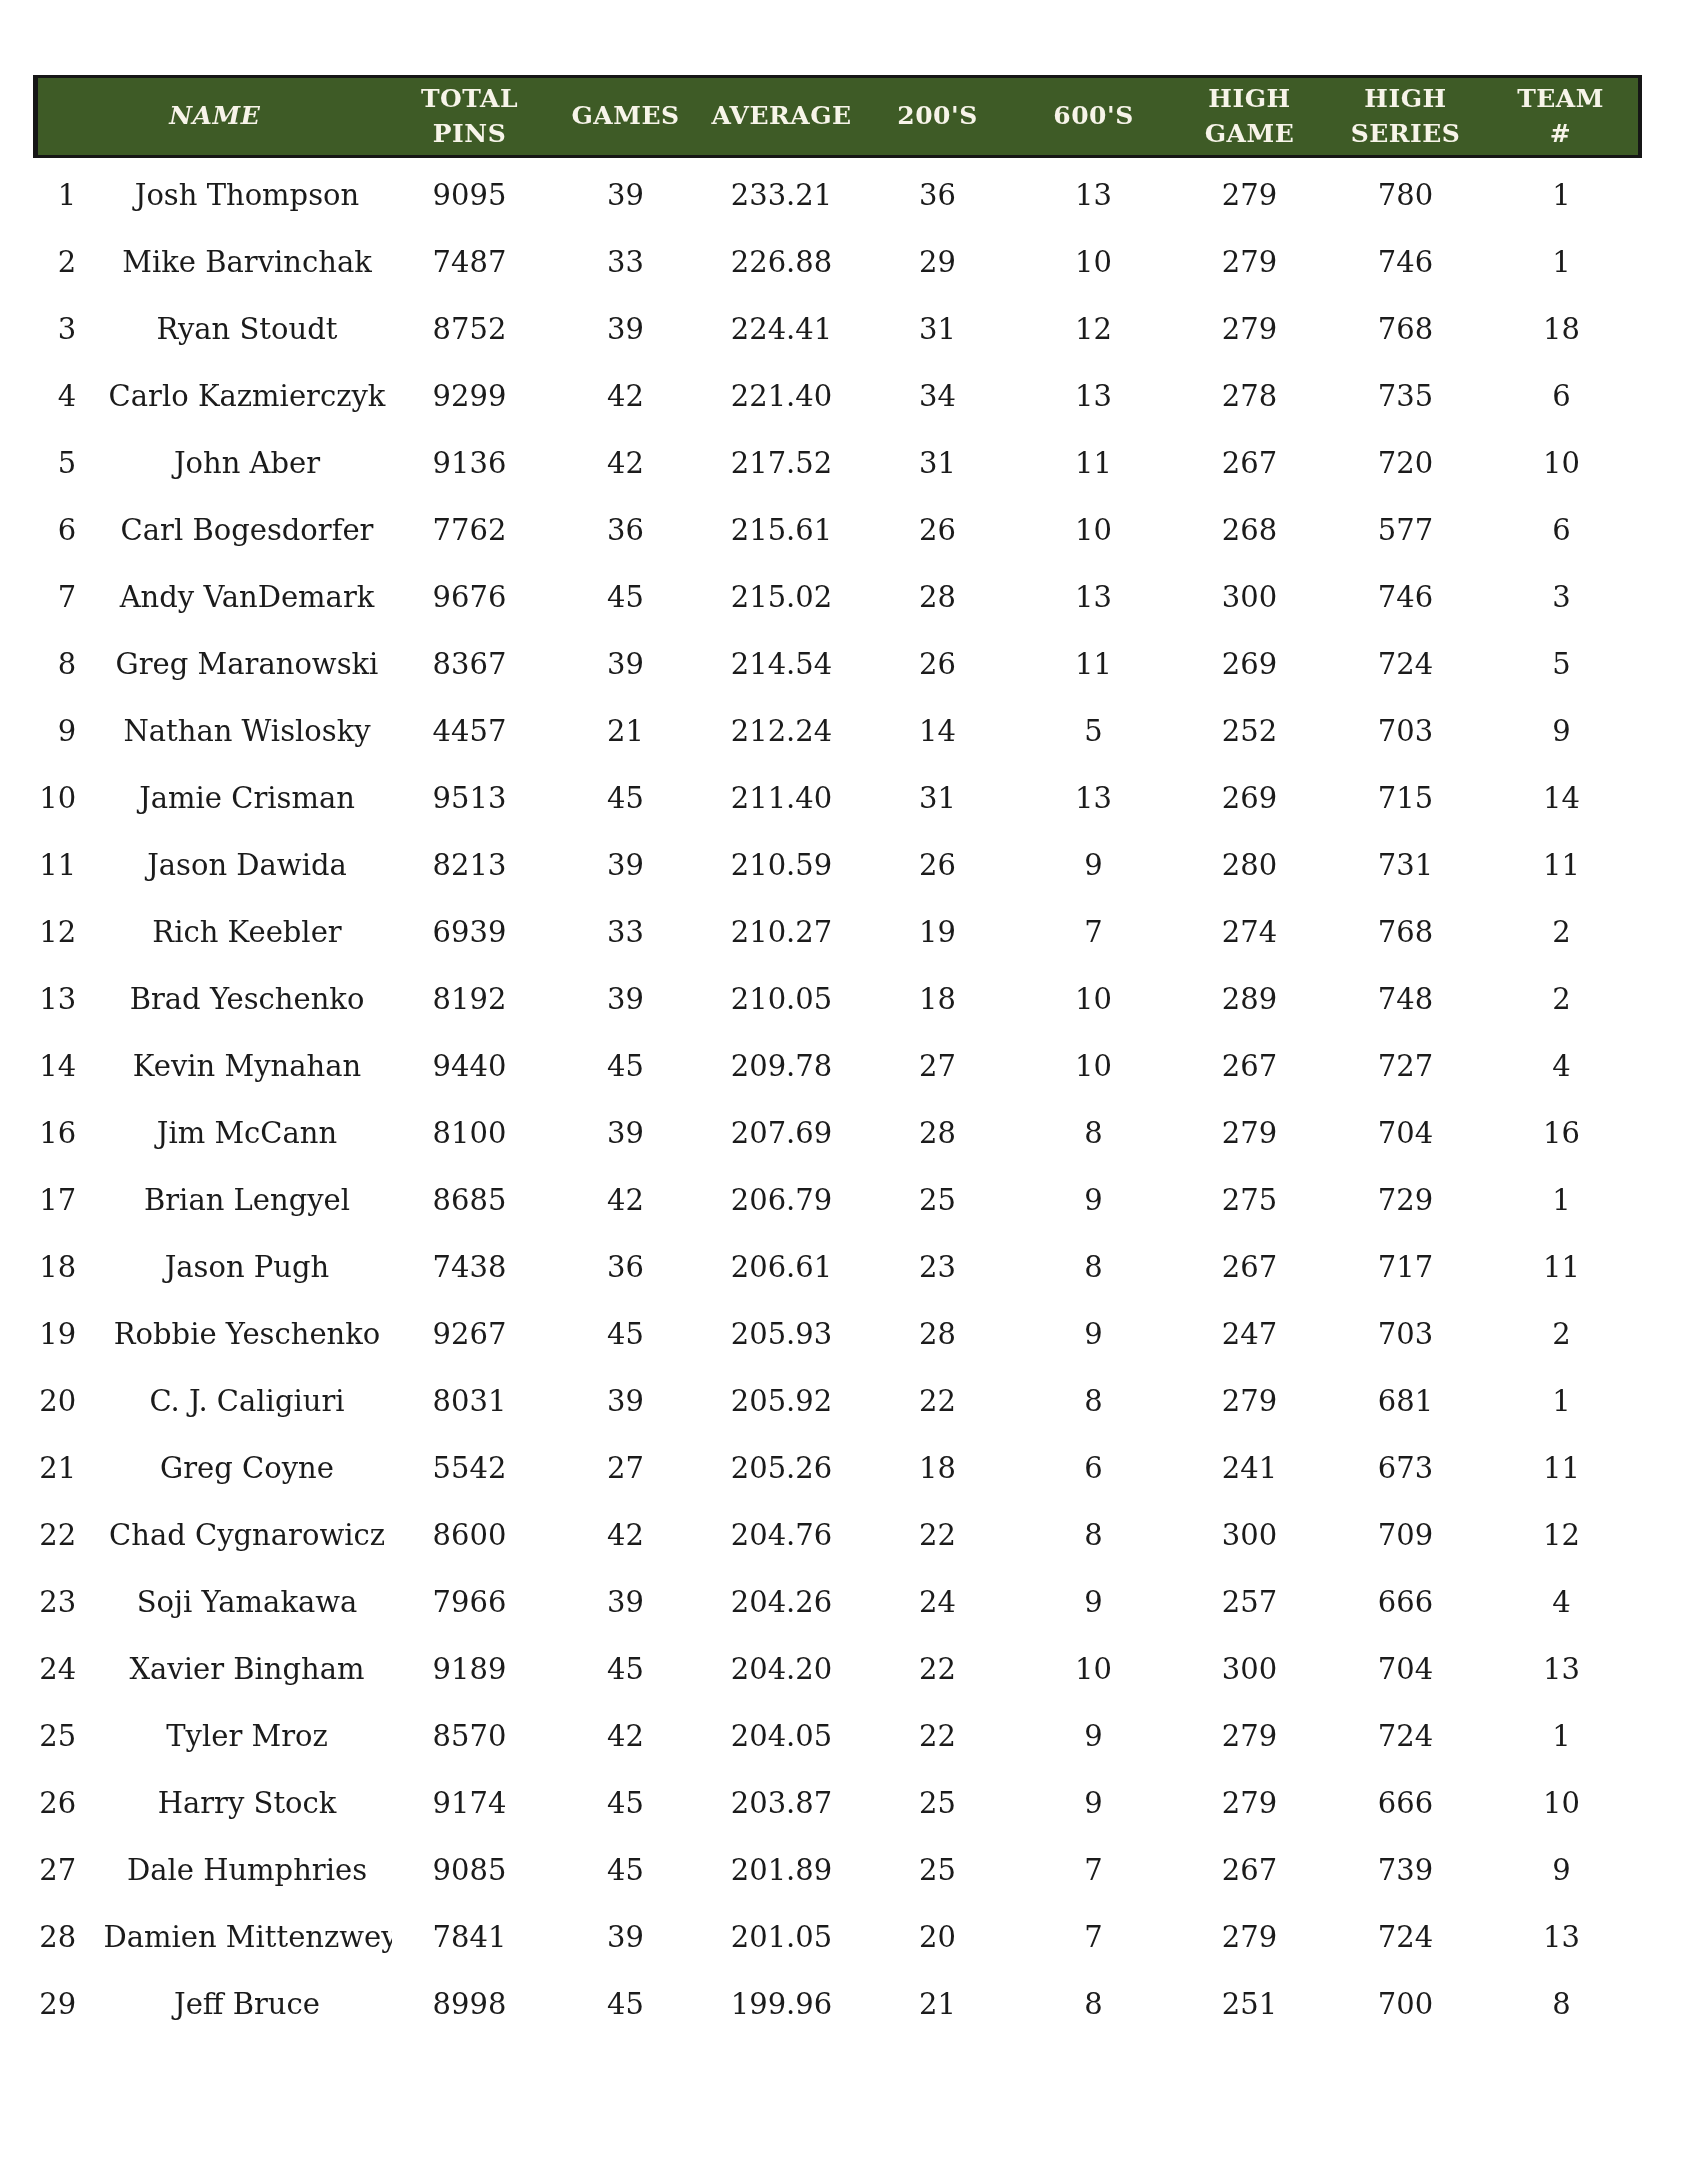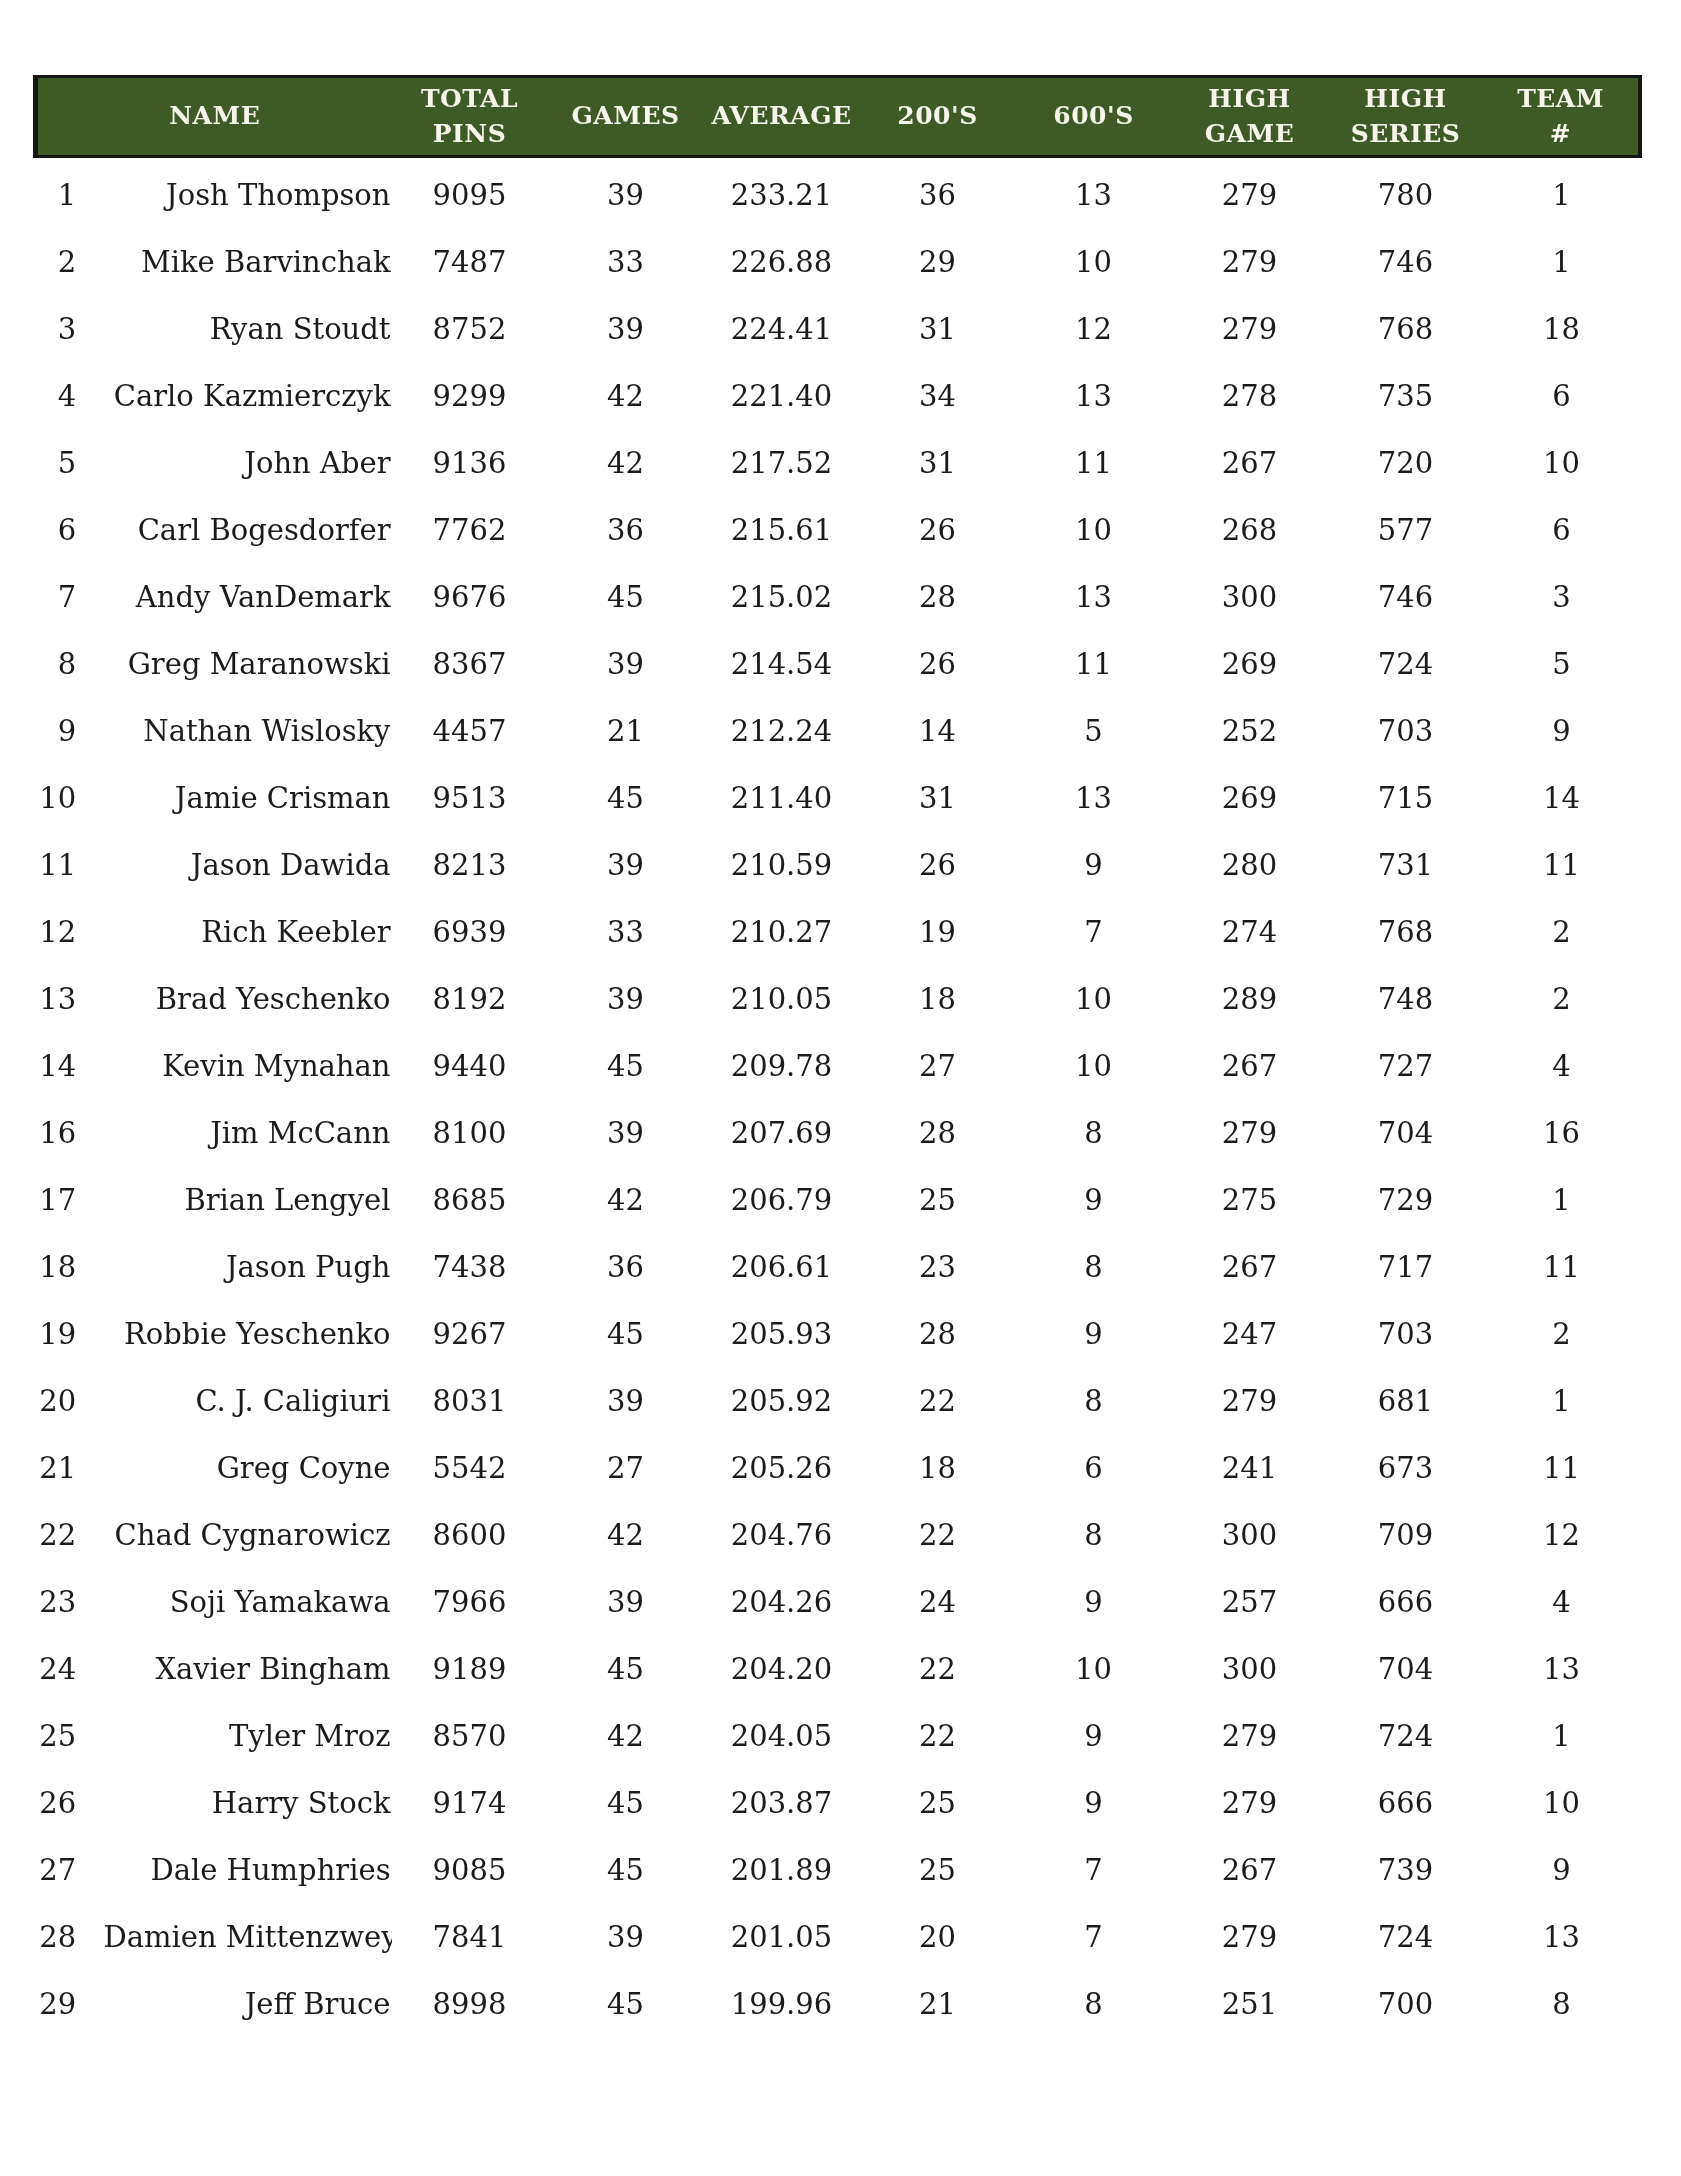--- a/index.html
+++ b/index.html
@@ -36,39 +36,39 @@
     font-size: 25px;
     font-weight: bold;
     letter-spacing: 0.5px;
     line-height: 1.4;
     text-align: center;
     vertical-align: middle;
     border-top: 3.7px solid var(--border-c, #161616);
     border-bottom: 3.7px solid var(--border-c, #161616);
     padding: 1.8px 0 3.7px 0;
   }
-  thead th:first-child { border-left: 5.5px solid var(--border-c, #161616); }
+  thead th:first-child { border-left: 5.5px solid var(--border-c, #161616); font-style: italic; }
   thead th:last-child  { border-right: 4.6px solid var(--border-c, #161616); }
   thead th .hline { display: block; }
 
   tbody td {
     height: 65px;
     font-size: 29px;
     text-align: center;
     vertical-align: middle;
     white-space: nowrap;
     overflow: hidden;
   }
   tbody tr:first-child td { padding-top: 3.7px; }
   td.rank {
     text-align: right;
     padding-right: 7.4px;
   }
   td.name {
-    text-align: right;
+    text-align: center;
     padding-left: 20px;
   }
 </style>
 </head>
 <body style="background: rgb(255, 255, 255); color: rgb(27, 27, 27);">
 
 <div class="sheet">
   <table class="standings">
     <colgroup>
       <col class="c-rank">

